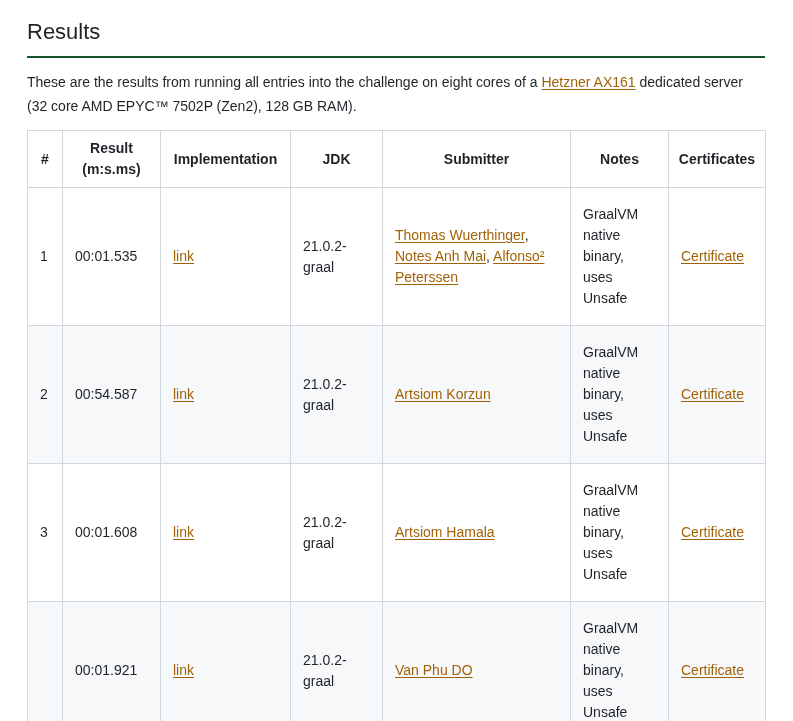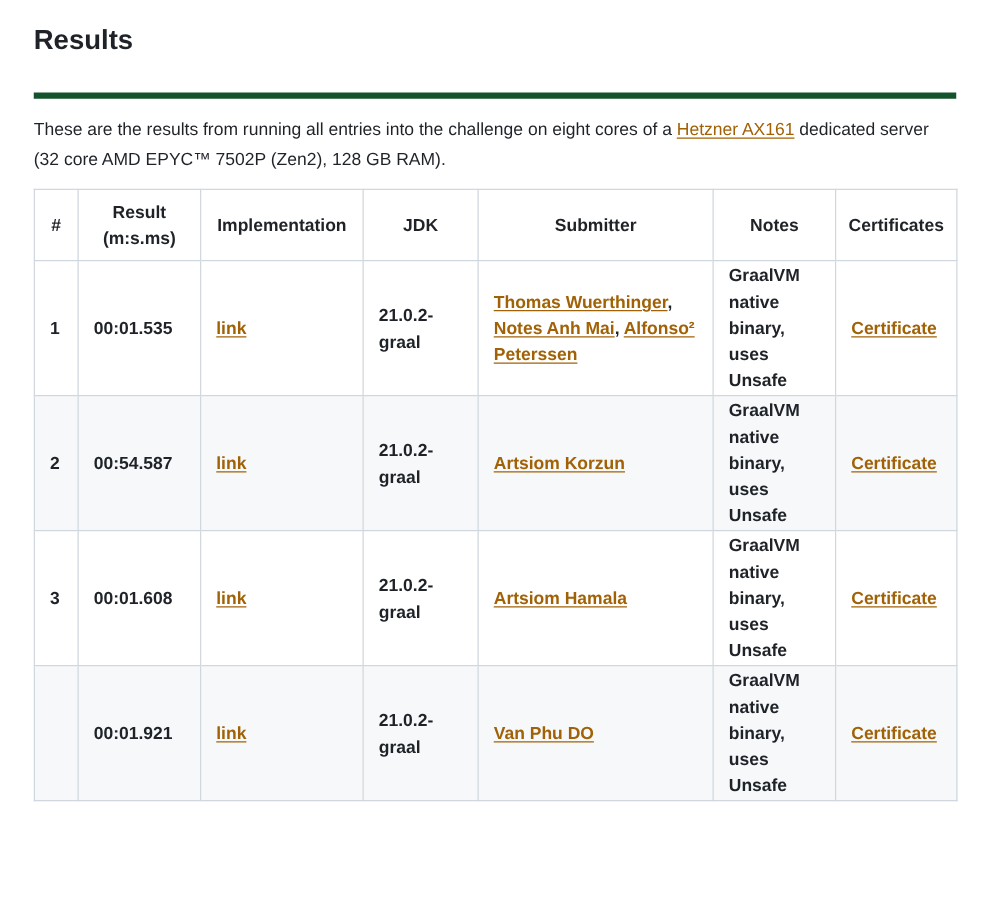--- a/index.html
+++ b/index.html
@@ -10,25 +10,25 @@
     overflow: hidden;
     background: #ffffff;
     color: #1f2328;
     font-family: "Liberation Sans", "DejaVu Sans", sans-serif;
   }
   .content {
     padding: 0 28px 0 27px;
   }
   h2.page-title {
     font-size: 22px;
-    font-weight: 700;
+    font-weight: 400;
     line-height: 28px;
     margin: 18px 0 0 0;
-    padding-bottom: 28px;
-    border-bottom: 5px solid #14532d;
+    padding-bottom: 10px;
+    border-bottom: 2px solid #14532d;
   }
   p.intro {
     font-size: 14px;
     line-height: 24px;
     margin: 12px 0 12px 0;
   }
   a {
     color: #a16207;
     text-decoration: underline;
     text-underline-offset: 2px;
@@ -48,22 +48,21 @@
   th {
     font-weight: 600;
     text-align: center;
     vertical-align: middle;
     padding: 7px 8px;
     background: #ffffff;
   }
   td {
     text-align: left;
     vertical-align: middle;
-    padding: 1px 12px;
-    font-weight: bold;
+    padding: 16px 12px;
   }
   tbody tr:nth-child(even) { background: #f6f8fa; }
   tbody tr:nth-child(odd)  { background: #ffffff; }
   col.c-rank  { width: 35px; }
   col.c-result{ width: 98px; }
   col.c-impl  { width: 130px; }
   col.c-jdk   { width: 92px; }
   col.c-sub   { width: 188px; }
   col.c-notes { width: 98px; }
   col.c-cert  { width: 97px; }

